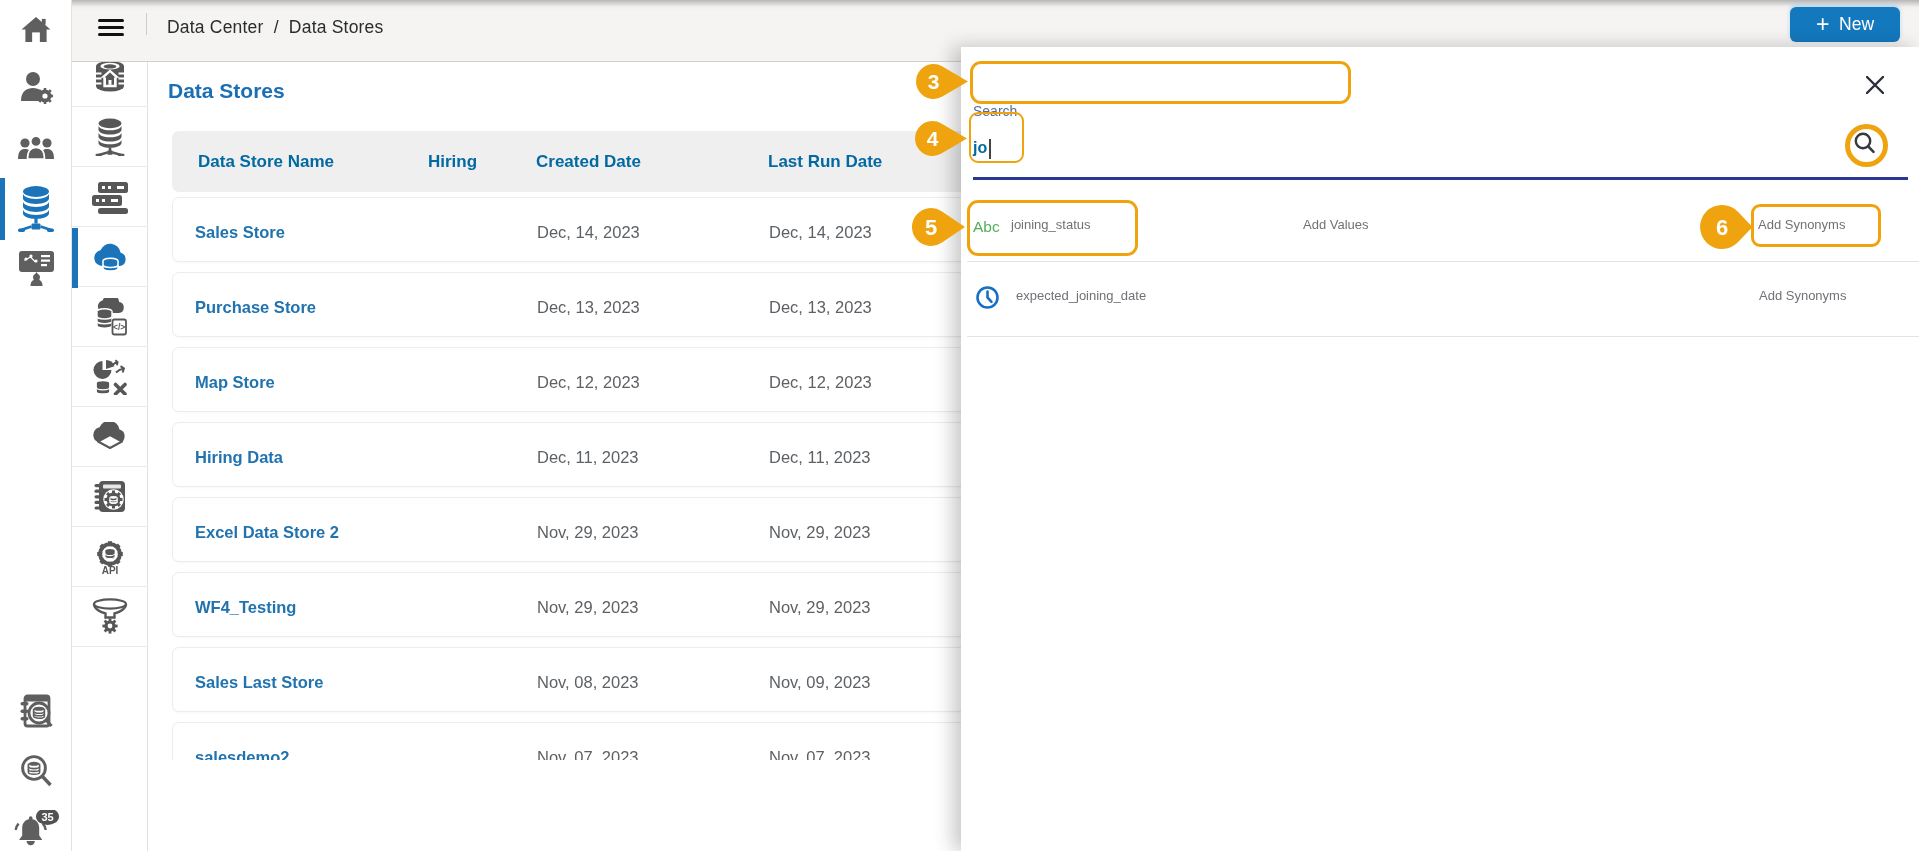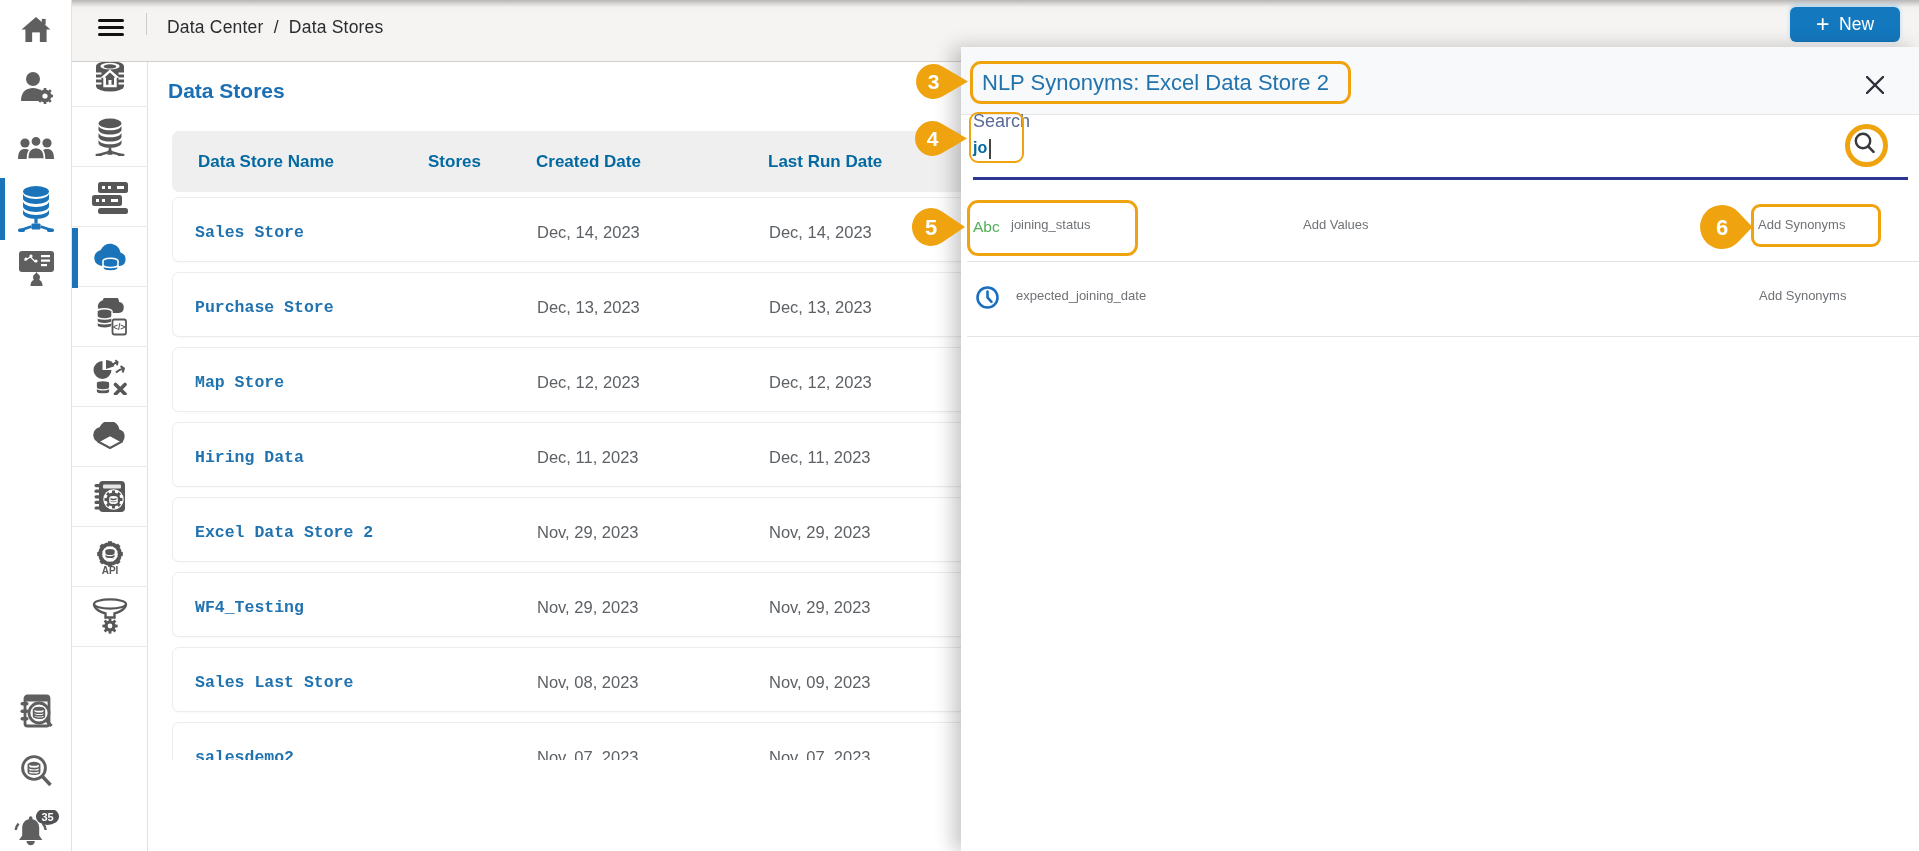--- a/index.html
+++ b/index.html
@@ -31,32 +31,32 @@
     border-radius:6px; color:#fff; font-size:17.5px; text-align:center; line-height:34px; box-shadow:0 -2px 4px rgba(130,195,240,.55); }
 
   
   #main { left:148px; top:47px; width:1771px; height:804px; background:#fff; z-index:1; }
   #dsheading { position:absolute; left:20px; top:32px; font-size:21px; font-weight:bold; color:#1b6fb5; }
   #tablewrap { position:absolute; left:24px; top:82px; width:1676px; height:631px; overflow:hidden; }
   #thead { position:absolute; left:0; top:2px; width:1676px; height:61px; background:#efeff0; border-radius:7px; }
   .th { position:absolute; top:21px; font-size:17px; font-weight:bold; color:#0369a1; }
   .card { position:absolute; left:0; width:1676px; height:65px; background:#fff;
     border:1px solid #ececec; border-radius:7px; box-shadow:0 1px 2px rgba(0,0,0,0.03); }
-  .rname { position:absolute; left:22px; top:25px; font-size:16.5px; font-weight:bold; color:#2173b0;font-family:Liberation Mono, monospace; }
+  .rname { position:absolute; left:22px; top:25px; font-size:16.5px; font-weight:bold; color:#2173b0; }
   .rdate1 { position:absolute; left:364px; top:25px; font-size:16.5px; color:#5d6165; }
   .rdate2 { position:absolute; left:596px; top:25px; font-size:16.5px; color:#5d6165; }
 
   
   #drawer { left:961px; top:47px; width:958px; height:804px; background:#fff;
     box-shadow:-8px 0 18px rgba(0,0,0,0.22); z-index:10; }
   #dtitlebar { position:absolute; left:0; top:0; width:958px; height:68px; background:#f8f9fa;
     border-bottom:1px solid #e6e6e6; }
   #dtitle { position:absolute; left:21px; top:23px; font-size:22px; color:#2173ae; }
   #dclose { position:absolute; left:905px; top:29px; z-index:12; }
-  #searchlbl { position:absolute; left:12px; top:64px; font-size:18px; color:#5b6b96; }
+  #searchlbl { position:absolute; left:12px; top:56px; font-size:14px; color:#5b6b96; }
   #searchtxt { position:absolute; left:12px; top:92px; font-size:16px; color:#0369a1;font-weight:bold; }
   #cursor { position:absolute; left:28px; top:92px; width:1.5px; height:20px; background:#444; }
   #underline { position:absolute; left:12px; top:130px; width:935px; height:3px; background:#2c3792; }
   .divider { position:absolute; left:6px; width:952px; height:1px; background:#e3e3e3; }
   .gtxt { position:absolute; font-size:13px; color:#6f7276; }
 
   
   .obox { position:absolute; border:3px solid #efa40f; border-radius:9px; z-index:20; }
   .balloon { position:absolute; z-index:21; }
 </style>
@@ -327,21 +327,21 @@
   <div id="tdivider"></div>
   <div id="crumb">Data Center&nbsp; /&nbsp; Data Stores</div>
   <div id="newbtn"><span style="font-size:23px;line-height:33px;vertical-align:-2px">+</span>&nbsp;&nbsp;New</div>
 </div>
 
 <div class="abs" id="main">
   <div id="dsheading">Data Stores</div>
   <div id="tablewrap">
     <div id="thead">
       <div class="th" style="left:26px">Data Store Name</div>
-      <div class="th" style="left:256px">Stores</div>
+      <div class="th" style="left:256px">Hiring</div>
       <div class="th" style="left:364px">Created Date</div>
       <div class="th" style="left:596px">Last Run Date</div>
     </div>
     <div class="card" style="top:68px">
         <div class="rname">Sales Store</div>
         <div class="rdate1">Dec, 14, 2023</div>
         <div class="rdate2">Dec, 14, 2023</div>
       </div>
     <div class="card" style="top:143px">
         <div class="rname">Purchase Store</div>
@@ -375,23 +375,20 @@
       </div>
     <div class="card" style="top:593px">
         <div class="rname">salesdemo2</div>
         <div class="rdate1">Nov, 07, 2023</div>
         <div class="rdate2">Nov, 07, 2023</div>
       </div>
   </div>
 </div>
 
 <div class="abs" id="drawer">
-  <div id="dtitlebar">
-    <div id="dtitle">NLP Synonyms: Excel Data Store 2</div>
-  </div>
   <svg id="dclose" width="18" height="18" viewBox="0 0 18 18">
     <path d="M1 1 L17 17 M17 1 L1 17" stroke="#2b2e3a" stroke-width="2.4" stroke-linecap="round"></path>
   </svg>
   <div id="searchlbl">Search</div>
   <div id="searchtxt">jo</div>
   <div id="cursor"></div>
   <div id="underline"></div>
 
   <div class="gtxt" style="left:12px;top:171px;color:#53ae57;font-size:15.5px">Abc</div>
   <div class="gtxt" style="left:50px;top:170px">joining_status</div>

